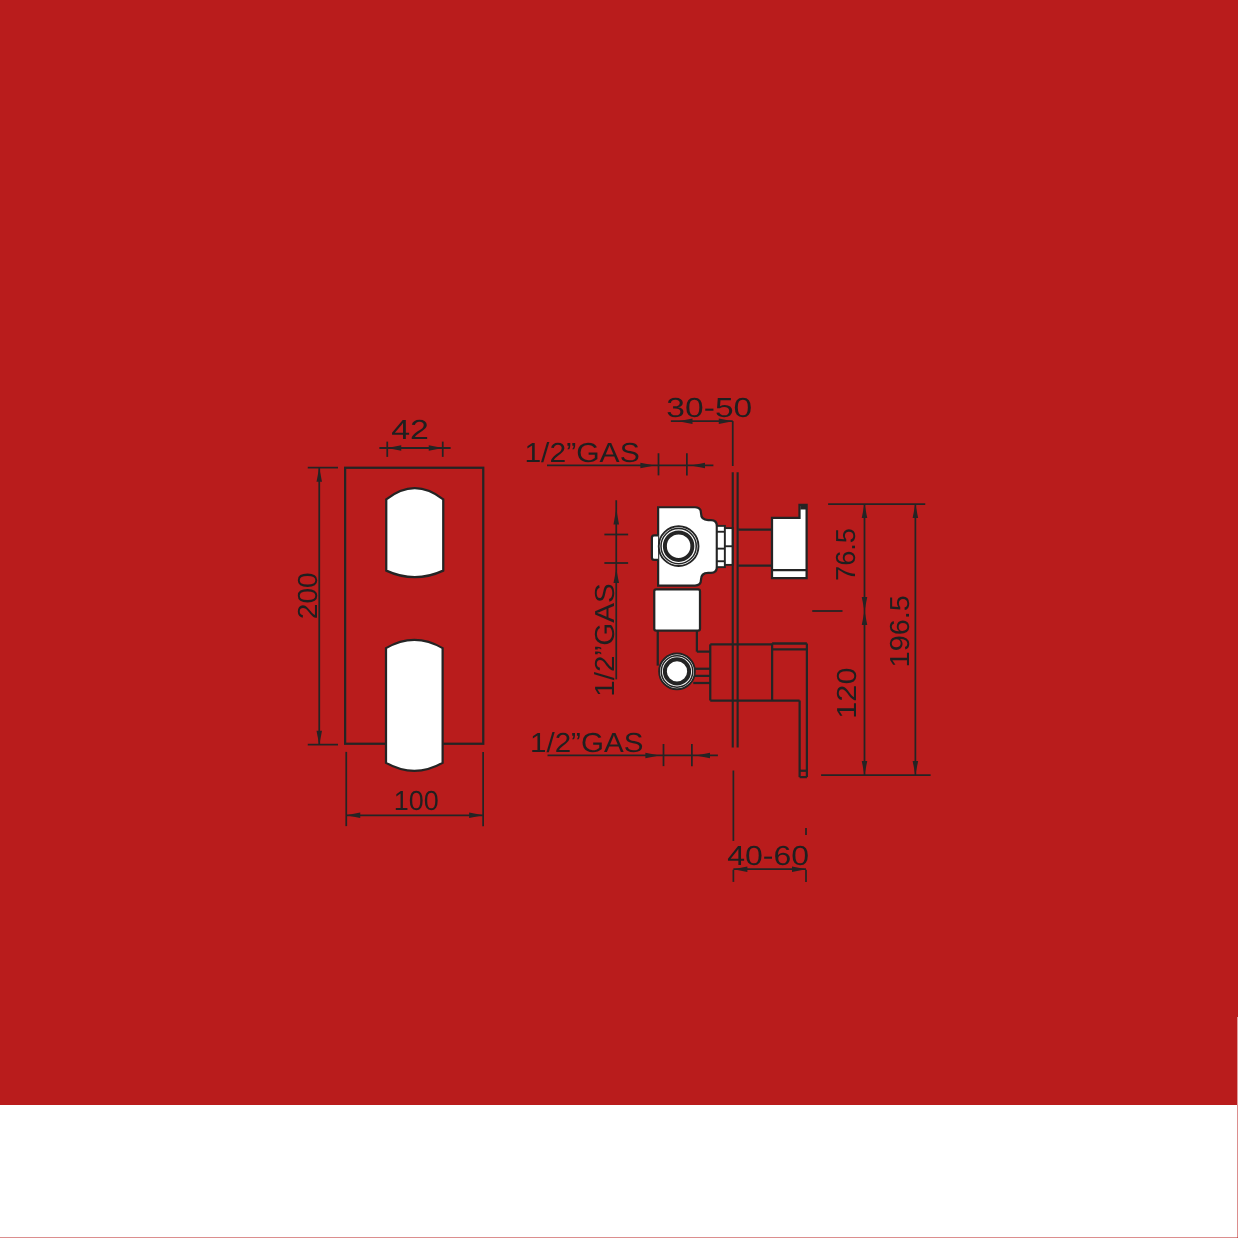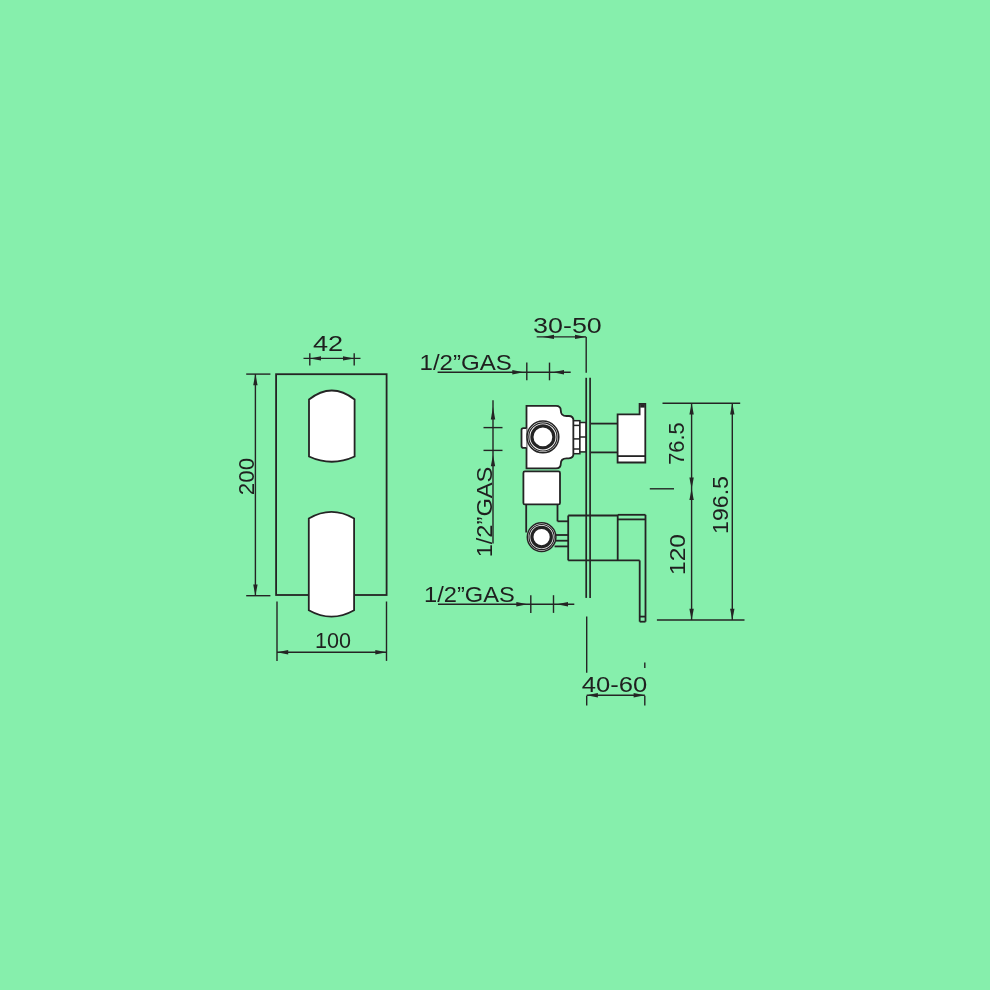--- a/index.html
+++ b/index.html
@@ -1,16 +1,16 @@
 <!DOCTYPE html>
 <html><head>
 <meta charset="utf-8">
 <style>
   html,body{margin:0;padding:0;background:#ffffff;}
-  .page{width:990px;height:990px;background:#86efac;position:relative;}
+  .page{width:990px;height:884px;background:#b91c1c;position:relative;}
   svg{position:absolute;top:0;left:0;}
   text{font-family:"Liberation Sans",sans-serif;fill:#1f1f1f;}
 </style>
 </head>
 <body>
 <div class="page">
 <svg width="990" height="990" viewBox="0 0 990 990">
 <g stroke="#242424" fill="none" stroke-width="1.8" stroke-linecap="butt">
 
 <rect x="276.1" y="374.2" width="110.5" height="220.8" fill="none"></rect>

